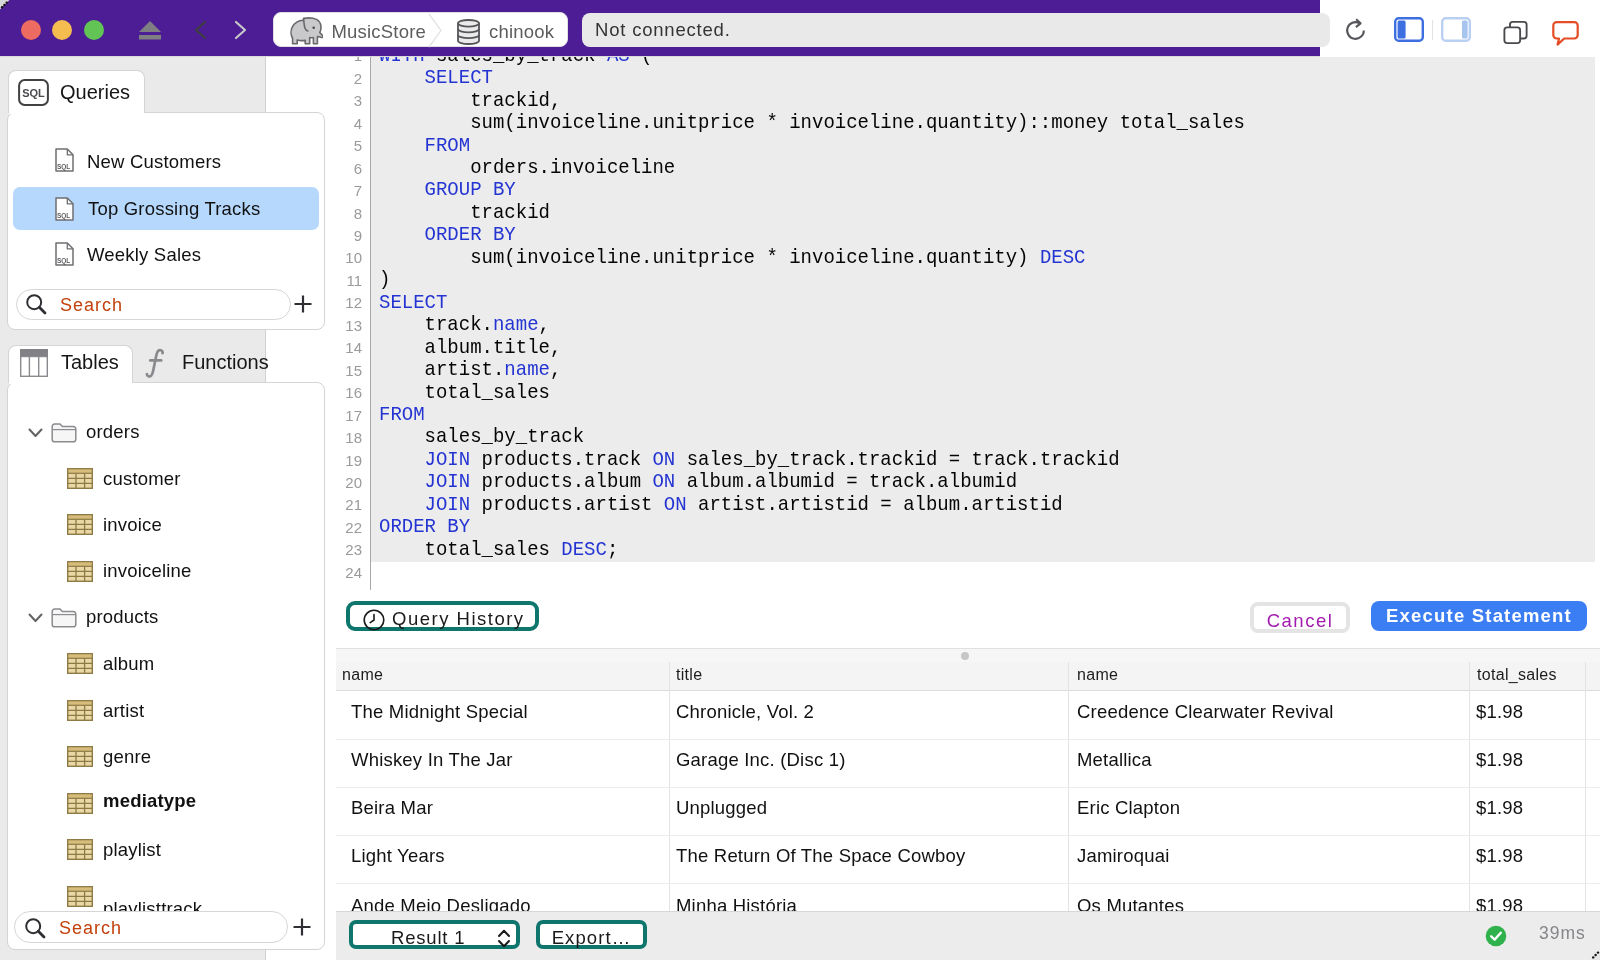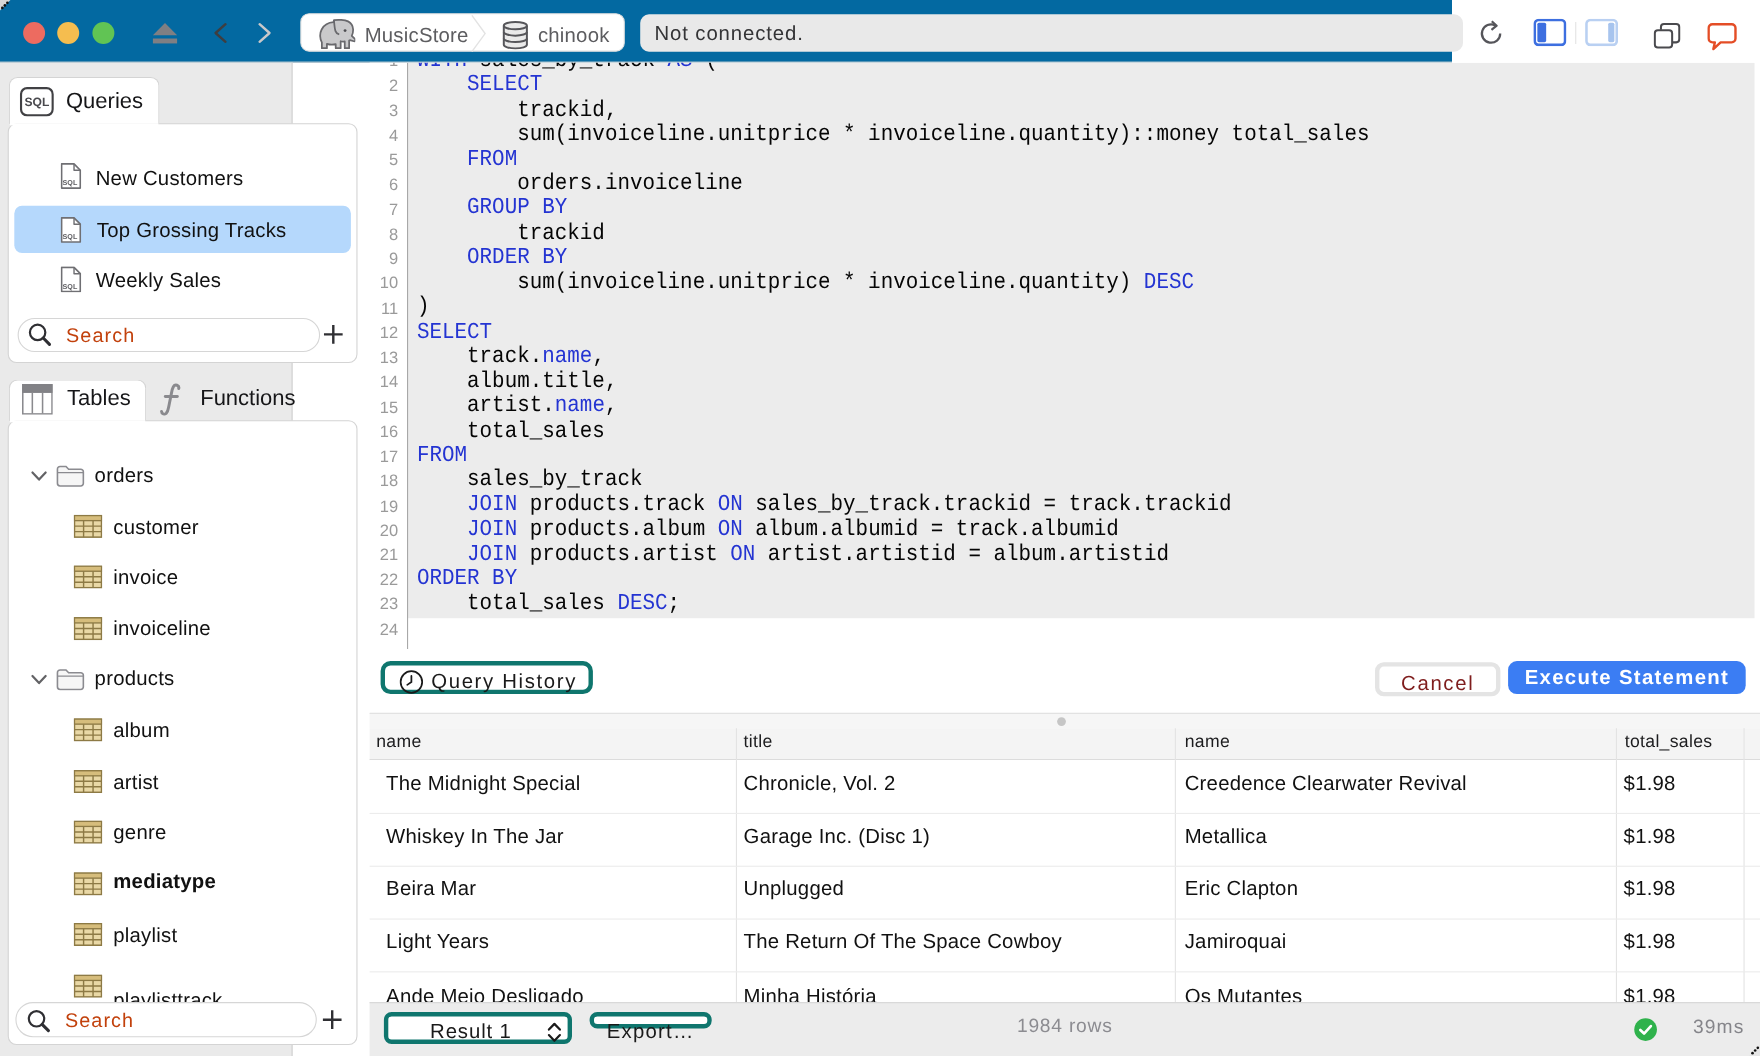--- a/index.html
+++ b/index.html
@@ -1,21 +1,21 @@
 <!DOCTYPE html>
 <html><head>
 <meta charset="utf-8">
 <style>
 * { margin:0; padding:0; box-sizing:border-box; }
 html,body { width:1600px; height:960px; overflow:hidden; background:#fff;
   font-family:"Liberation Sans", sans-serif; }
 .abs { position:absolute; }
 
 #toolbar { position:absolute; left:0; top:0; width:1320px; height:57px;
-  background:#0369a1; border-bottom:1px solid #d9d9d9; }
+  background:#4c1d95; border-bottom:1px solid #d9d9d9; }
 .light { position:absolute; width:20px; height:20px; border-radius:50%; top:20px; }
 #crumb { position:absolute; left:273px; top:12px; width:295px; height:35px;
   background:#fff; border:1px solid #e0e0e0; border-radius:8px; }
 #notconn { position:absolute; left:582px; top:13px; width:748px; height:34px;
   background:#e9e9e9; border-radius:8px; color:#343436; font-size:18.5px; letter-spacing:0.8px;
   line-height:34px; padding-left:13px; }
 
 #sidebar { position:absolute; left:0; top:57px; width:266px; height:903px;
   background:#eaeaea; border-right:1px solid #d0d0d0; }
 .panel { position:absolute; background:#fff; border:1px solid #d4d4d4; border-radius:8px; }
@@ -282,21 +282,21 @@
 </div>
 </div>
 <div id="btnrow">
   <div class="btn" style="left:10px; top:11px; width:193px; height:30px; border-radius:9px;">
     <svg class="abs" style="left:13px; top:4px;" width="22" height="22" viewBox="0 0 22 22">
       <circle cx="11" cy="11" r="9.8" fill="none" stroke="#1a1a1a" stroke-width="1.6"></circle>
       <path d="M11 5.5 L11 11 L7.2 13.6" fill="none" stroke="#1a1a1a" stroke-width="1.6" stroke-linecap="round"></path>
     </svg>
     <div class="abs" style="left:42px; top:3px; font-size:18.5px; letter-spacing:1.5px;">Query History</div>
   </div>
-  <div class="btn" style="left:914px; top:12px; width:114px; height:31px; border-color:#e4e4e4; color:#7f1d1d;">
+  <div class="btn" style="left:914px; top:12px; width:100px; height:31px; border-color:#e4e4e4; color:#a21caf;">
     <div style="text-align:center; margin-top:4px; font-size:18.5px; letter-spacing:1.5px;">Cancel</div>
   </div>
   <div class="btn" style="left:1035px; top:11px; width:216px; height:30px; background:#3b7df3; border:none; color:#fff;">
     <div style="text-align:center; margin-top:4px; font-size:18.5px; font-weight:bold; letter-spacing:1.2px;">Execute Statement</div>
   </div>
 </div>
 <div id="splitter">
   <div style="position:absolute; left:625px; top:3px; width:8px; height:8px; border-radius:50%; background:#c6c6c6;"></div>
 </div>
 <div id="thead">
@@ -340,24 +340,23 @@
   <div class="td" style="left:1140px; top:203.5px;">$1.98</div>
 </div>
 <div id="bottombar">
   <div class="btn" style="left:13px; top:8px; width:171px; height:29px; border-radius:7px;">
     <div class="abs" style="left:38px; top:3px; font-size:18.5px; letter-spacing:0.8px;">Result 1</div>
     <svg class="abs" style="left:144px; top:5px;" width="14" height="19" viewBox="0 0 14 19">
       <path d="M2 7 L7 1.8 L12 7" fill="none" stroke="#1a1a1a" stroke-width="2" stroke-linecap="round" stroke-linejoin="round"></path>
       <path d="M2 12 L7 17.2 L12 12" fill="none" stroke="#1a1a1a" stroke-width="2" stroke-linecap="round" stroke-linejoin="round"></path>
     </svg>
   </div>
-  <div class="btn" style="left:200px; top:8px; width:111px; height:15px; border-radius:7px;">
+  <div class="btn" style="left:200px; top:8px; width:111px; height:29px; border-radius:7px;">
     <div style="text-align:center; margin-top:3px; font-size:18.5px; letter-spacing:1.1px;">Export…</div>
   </div>
-  <div class="abs" style="left:0; top:10px; width:1264px; text-align:center; font-size:17.5px; letter-spacing:0.7px; color:#8c8c91;">1984 rows</div>
   <svg class="abs" style="left:1149px; top:13px;" width="22" height="22" viewBox="0 0 22 22">
     <circle cx="11" cy="11" r="10.3" fill="#2fb24c"></circle>
     <path d="M6.2 11.3 L9.6 14.6 L15.8 7.8" fill="none" stroke="#fff" stroke-width="2.4" stroke-linecap="round" stroke-linejoin="round"></path>
   </svg>
   <div class="abs" style="left:1203px; top:11px; font-size:17.5px; letter-spacing:1px; color:#85858a;">39ms</div>
 </div>
 <svg class="abs" style="left:0; top:0;" width="12" height="12" viewBox="0 0 12 12">
   <path d="M0 0 L9.5 0 L0 9.5 Z" fill="#d7d7d7"></path>
   <circle cx="6.7" cy="2.6" r="1.2" fill="#111"></circle>
   <circle cx="4.4" cy="4.9" r="1.2" fill="#111"></circle>

